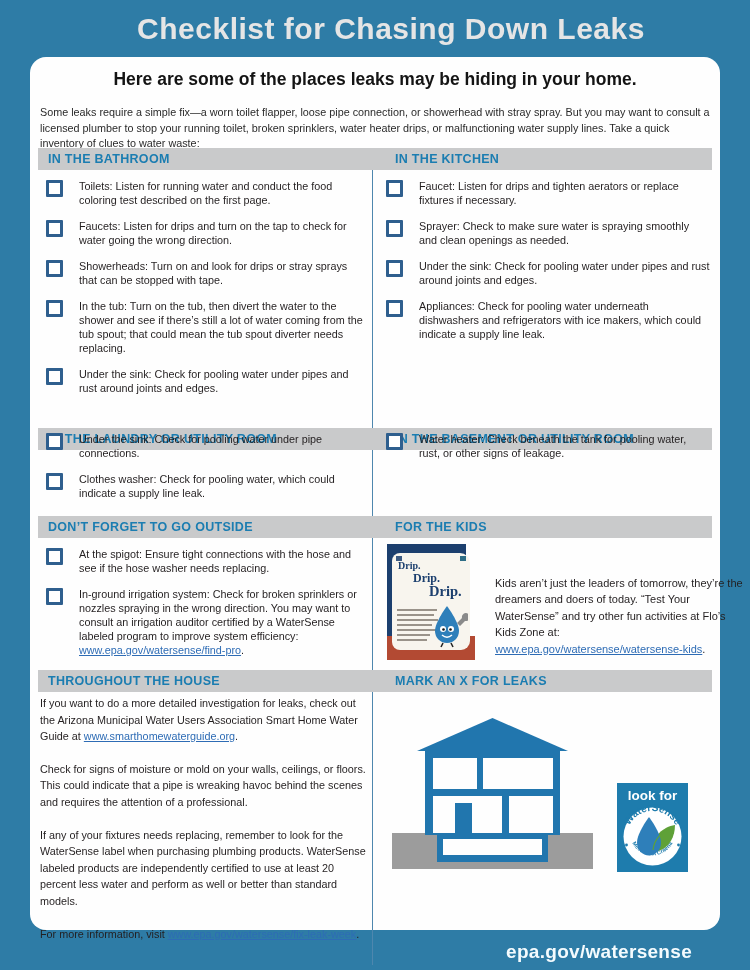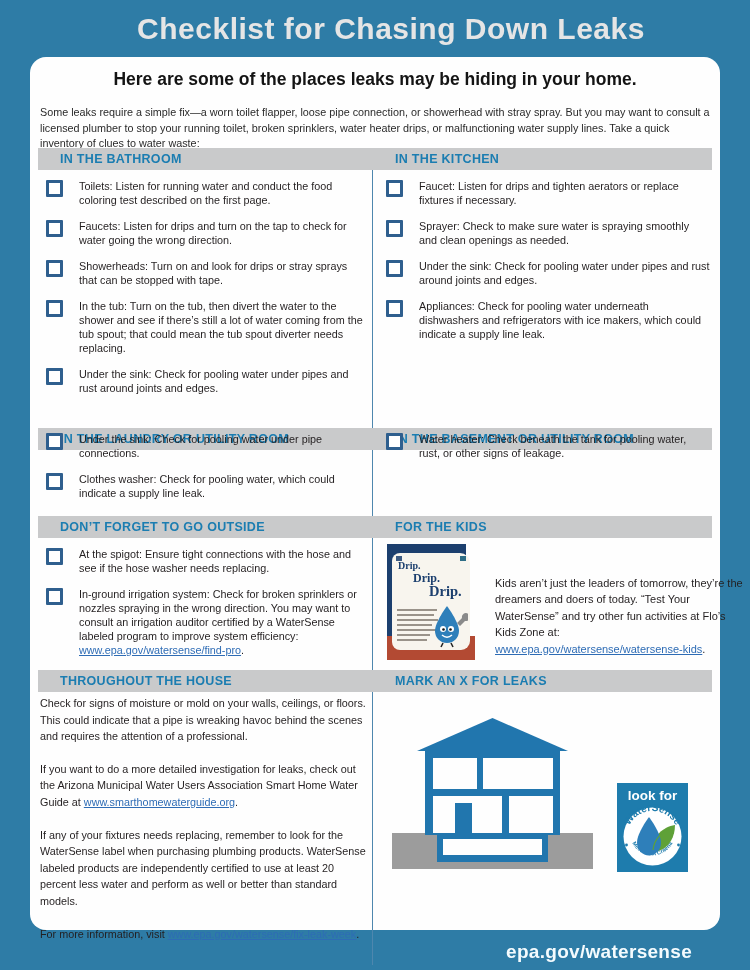--- a/index.html
+++ b/index.html
@@ -26,21 +26,21 @@
     font-size:10.8px;line-height:15.5px;color:#2a2a2a;
   }
   .vline{position:absolute;left:342px;top:113px;width:1px;height:795px;background:#4E87AE;}
   .band{
     position:absolute;left:8px;width:674px;height:22px;background:#C9CACB;
   }
   .band .bt{
     position:absolute;top:0;height:22px;line-height:23px;
     font-size:12.5px;font-weight:bold;color:#1B7DB1;letter-spacing:.3px;white-space:nowrap;
   }
-  .bt.l{left:22px;} .bt.r{left:357px;}
+  .bt.l{left:10px;} .bt.r{left:357px;}
   .band1{top:91px;} .band2{top:347px;margin-top:24px;} .band3{top:459px;} .band4{top:613px;}
   .list{position:absolute;}
   .list-bath{left:8px;top:122px;width:334px;}
   .list-kitch{left:348px;top:122px;width:338px;}
   .list-laun{left:8px;top:375px;width:334px;}
   .list-base{left:348px;top:375px;width:338px;}
   .list-out{left:8px;top:490px;width:334px;}
   .item{display:flex;margin-bottom:12px;align-items:flex-start;}
   .cb{
     flex:0 0 auto;width:11px;height:11px;border:3px solid #2F5F8E;background:#fff;
@@ -208,22 +208,22 @@
       </svg>
     </div>
   </div>
 
   <div class="kids-text">
     <span>Kids aren’t just the leaders of tomorrow, they’re the dreamers and doers of today. “Test Your WaterSense” and try other fun activities at Flo’s Kids Zone at:</span><br>
     <a class="link">www.epa.gov/watersense/watersense-kids</a><span>.</span>
   </div>
 
   <div class="throughout">
+    <p><span>If you want to do a more detailed investigation for leaks, check out the Arizona Municipal Water Users Association Smart Home Water Guide at </span><a class="link">www.smarthomewaterguide.org</a><span>.</span></p>
     <p>Check for signs of moisture or mold on your walls, ceilings, or floors. This could indicate that a pipe is wreaking havoc behind the scenes and requires the attention of a professional.</p>
-    <p><span>If you want to do a more detailed investigation for leaks, check out the Arizona Municipal Water Users Association Smart Home Water Guide at </span><a class="link">www.smarthomewaterguide.org</a><span>.</span></p>
     <p>If any of your fixtures needs replacing, remember to look for the WaterSense label when purchasing plumbing products. WaterSense labeled products are independently certified to use at least 20 percent less water and perform as well or better than standard models.</p>
     <p><span>For more information, visit </span><a class="link">www.epa.gov/watersense/fix-leak-week</a><span>.</span></p>
   </div>
 
   <div class="house-wrap">
     <svg width="205" height="172" viewBox="0 0 205 172">
       <rect x="2" y="124" width="201" height="36" fill="#9C9C9C"></rect>
       <polygon points="27,42 102.5,9 178,42" fill="#2176AE"></polygon>
       <rect x="35" y="42" width="135" height="84" fill="#2176AE"></rect>
       <rect x="43" y="49" width="44" height="31" fill="#FEFEFE"></rect>

